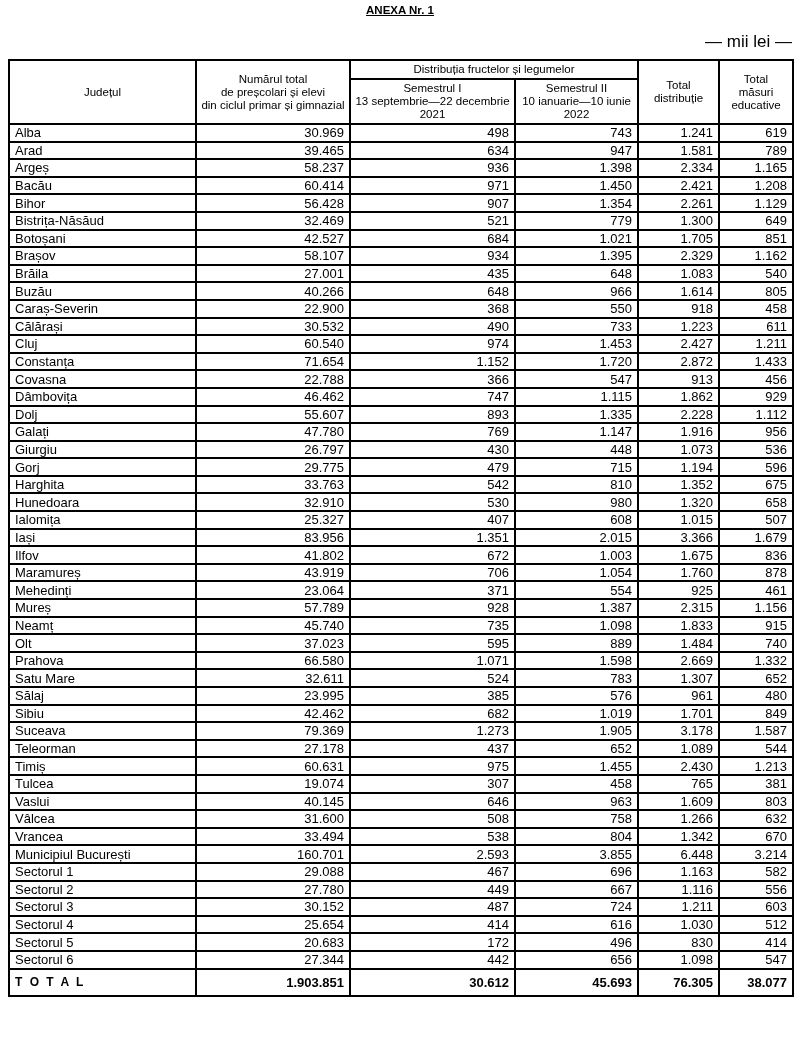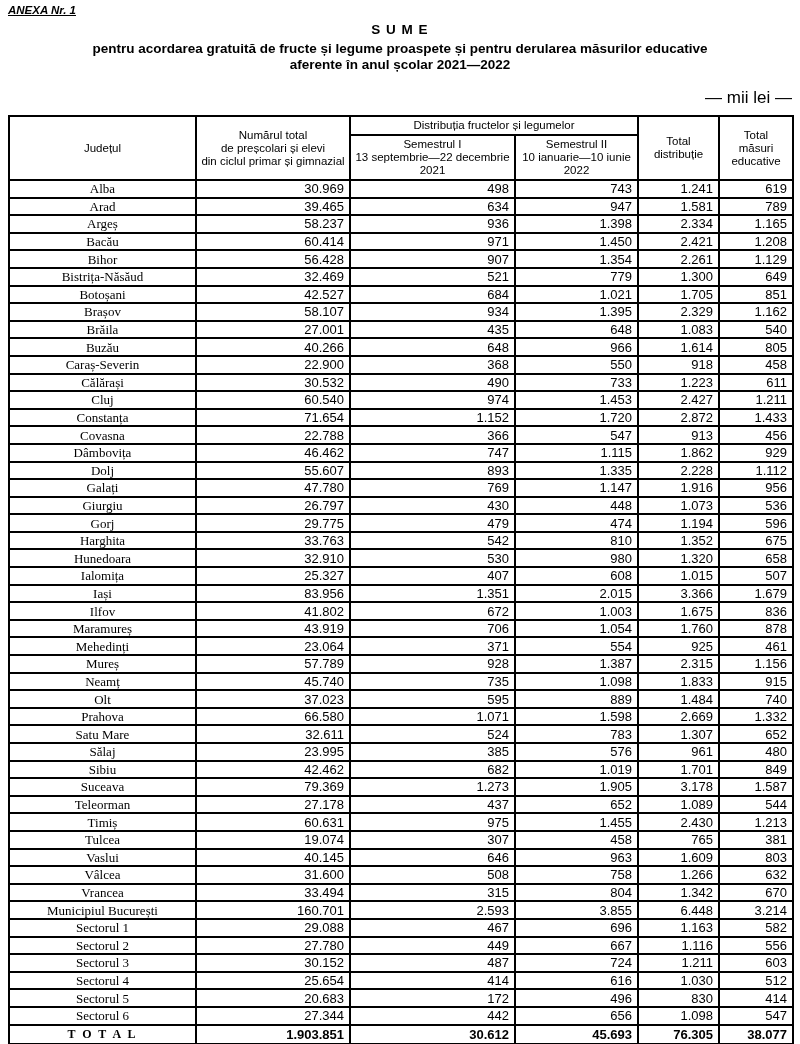--- a/index.html
+++ b/index.html
@@ -9,24 +9,23 @@
     color: #000000;
     font-family: "Liberation Sans", "DejaVu Sans", sans-serif;
   }
   .page {
     width: 800px;
     height: 1044px;
     padding: 4px 8px 0 8px;
     overflow: hidden;
   }
   .annex {
-    text-align: left;
+    text-align: center;
     font-size: 11.5px;
     font-weight: 700;
-    font-style: italic;
     text-decoration: underline;
     margin-bottom: 6px;
   }
   .title-block { text-align: center; }
   .doc-title {
     font-size: 13.5px;
     font-weight: 700;
     letter-spacing: 1px;
     margin-bottom: 4px;
   }
@@ -61,46 +60,41 @@
     padding: 2px 2px;
   }
   th.group-th { height: 15px; }
   table.sums td {
     font-size: 13px;
     height: 17.6px;
     line-height: 15px;
     padding: 0 5px;
     vertical-align: middle;
   }
-  td.c-left  { text-align: center; font-family: Liberation Serif, serif; }
+  td.c-left  { text-align: left; }
   td.c-right { text-align: right; }
   tr.total-row td {
     font-weight: 700;
-    height: 19px;
+    height: 27px;
   }
   tr.total-row td.c-left { letter-spacing: 2px; font-size: 12px; }
   col.c1 { width: 187px; }
   col.c2 { width: 154px; }
   col.c3 { width: 165px; }
   col.c4 { width: 123px; }
   col.c5 { width: 81px;  }
   col.c6 { width: 74px;  }
 </style>
 </head>
 <body>
 
 <div class="page">
 
   <div class="annex">ANEXA Nr. 1</div>
 
-  <div class="title-block">
-    <div class="doc-title">S U M E</div>
-    <div class="doc-subtitle">pentru acordarea gratuită de fructe și legume proaspete și pentru derularea măsurilor educative</div>
-    <div class="doc-subtitle">aferente în anul școlar 2021—2022</div>
-  </div>
 
   <div class="unit-note">— mii lei —</div>
 
   <table class="sums">
     <colgroup>
       <col class="c1">
         <col class="c2">
         <col class="c3">
         <col class="c4">
         <col class="c5">
@@ -278,21 +272,21 @@
           <td class="c-right">26.797</td>
           <td class="c-right">430</td>
           <td class="c-right">448</td>
           <td class="c-right">1.073</td>
           <td class="c-right">536</td>
         </tr>
         <tr>
           <td class="c-left">Gorj</td>
           <td class="c-right">29.775</td>
           <td class="c-right">479</td>
-          <td class="c-right">474</td>
+          <td class="c-right">715</td>
           <td class="c-right">1.194</td>
           <td class="c-right">596</td>
         </tr>
         <tr>
           <td class="c-left">Harghita</td>
           <td class="c-right">33.763</td>
           <td class="c-right">542</td>
           <td class="c-right">810</td>
           <td class="c-right">1.352</td>
           <td class="c-right">675</td>
@@ -445,21 +439,21 @@
           <td class="c-left">Vâlcea</td>
           <td class="c-right">31.600</td>
           <td class="c-right">508</td>
           <td class="c-right">758</td>
           <td class="c-right">1.266</td>
           <td class="c-right">632</td>
         </tr>
         <tr>
           <td class="c-left">Vrancea</td>
           <td class="c-right">33.494</td>
-          <td class="c-right">315</td>
+          <td class="c-right">538</td>
           <td class="c-right">804</td>
           <td class="c-right">1.342</td>
           <td class="c-right">670</td>
         </tr>
         <tr>
           <td class="c-left">Municipiul București</td>
           <td class="c-right">160.701</td>
           <td class="c-right">2.593</td>
           <td class="c-right">3.855</td>
           <td class="c-right">6.448</td>

